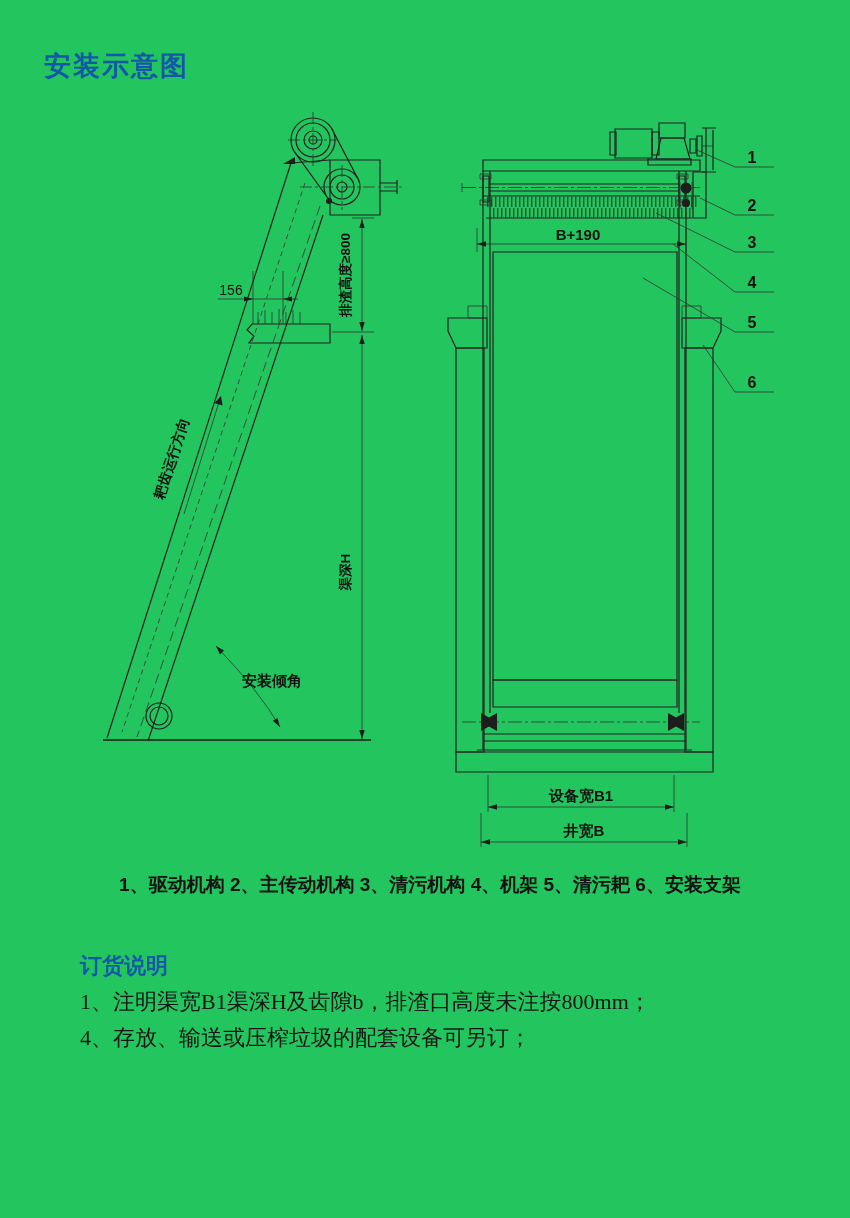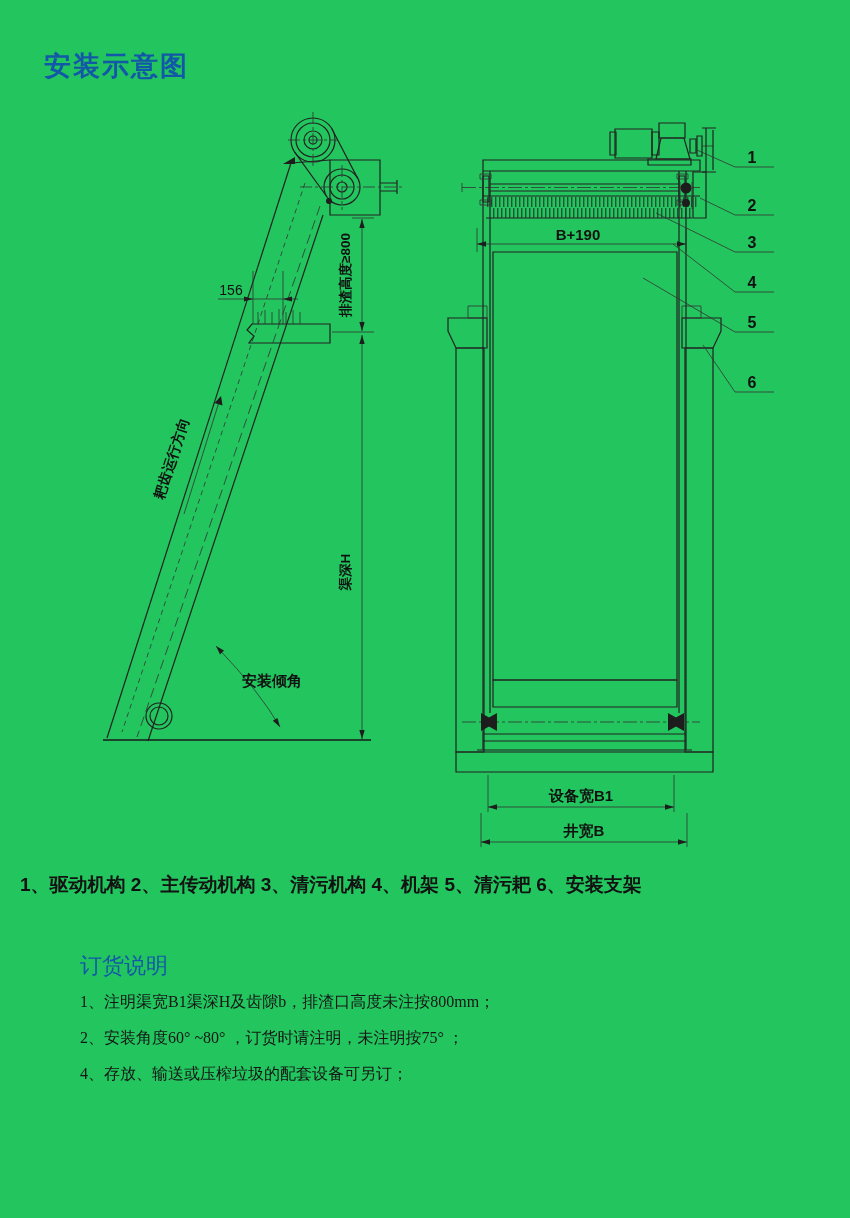--- a/index.html
+++ b/index.html
@@ -1,24 +1,24 @@
 <!DOCTYPE html>
 <html><head>
 <meta charset="utf-8">
 <style>
   html,body{margin:0;padding:0;background:#e8e8e8;}
   .page{position:relative;width:850px;height:1218px;background:#22c55e;margin:0 auto;overflow:hidden;
         font-family:"Liberation Sans",sans-serif;color:#111;}
   .page-title{position:absolute;left:44px;top:48px;font-size:27px;font-weight:bold;color:#1358a8;letter-spacing:2px;}
   .drawing-svg{position:absolute;left:0;top:95px;}
-  .caption{position:absolute;left:20px;top:872px;width:820px;text-align:left;
+  .caption{position:absolute;left:20px;top:872px;width:820px;text-align:center;
            font-size:19px;font-weight:bold;color:#121212;}
-  .notes-heading{position:absolute;left:80px;top:951px;font-size:22px;font-weight:normal;color:#1358a8;}
+  .notes-heading{position:absolute;left:80px;top:951px;font-size:22px;font-weight:bold;color:#1358a8;}
   .notes{position:absolute;left:80px;top:992px;width:745px;font-family:"Liberation Serif",serif;}
-  .note{font-size:16px;line-height:20px;margin-bottom:16px;color:#151515;white-space:nowrap;}
+  .note{font-size:22px;line-height:20px;margin-bottom:16px;color:#151515;white-space:nowrap;}
   
   .drawing-svg line,.drawing-svg path,.drawing-svg rect,.drawing-svg circle,.drawing-svg polygon{vector-effect:non-scaling-stroke;}
   .st{stroke:#222;stroke-width:1.2;fill:none;}
   .thin{stroke:#333;stroke-width:0.8;fill:none;}
   .thick{stroke:#1a1a1a;stroke-width:1.7;fill:none;}
   .filldark{fill:#1d1d1d;stroke:none;}
   .lbl{font-family:"Liberation Sans",sans-serif;fill:#111;}
 </style>
 </head>
 <body>
@@ -229,17 +229,16 @@
       </g>
     </g>
   </svg>
 
   <div class="caption">1、驱动机构 2、主传动机构 3、清污机构 4、机架 5、清污耙 6、安装支架</div>
 
   <div class="notes-heading">订货说明</div>
 
   <div class="notes">
     <div class="note">1、注明渠宽B1渠深H及齿隙b，排渣口高度未注按800mm；</div>
-    <div class="note">2、安装角度60° ~80° ，订货时请注明，未注明按75° ；</div>
     <div class="note">4、存放、输送或压榨垃圾的配套设备可另订；</div>
   </div>
 
 </div>
 
 </body></html>

